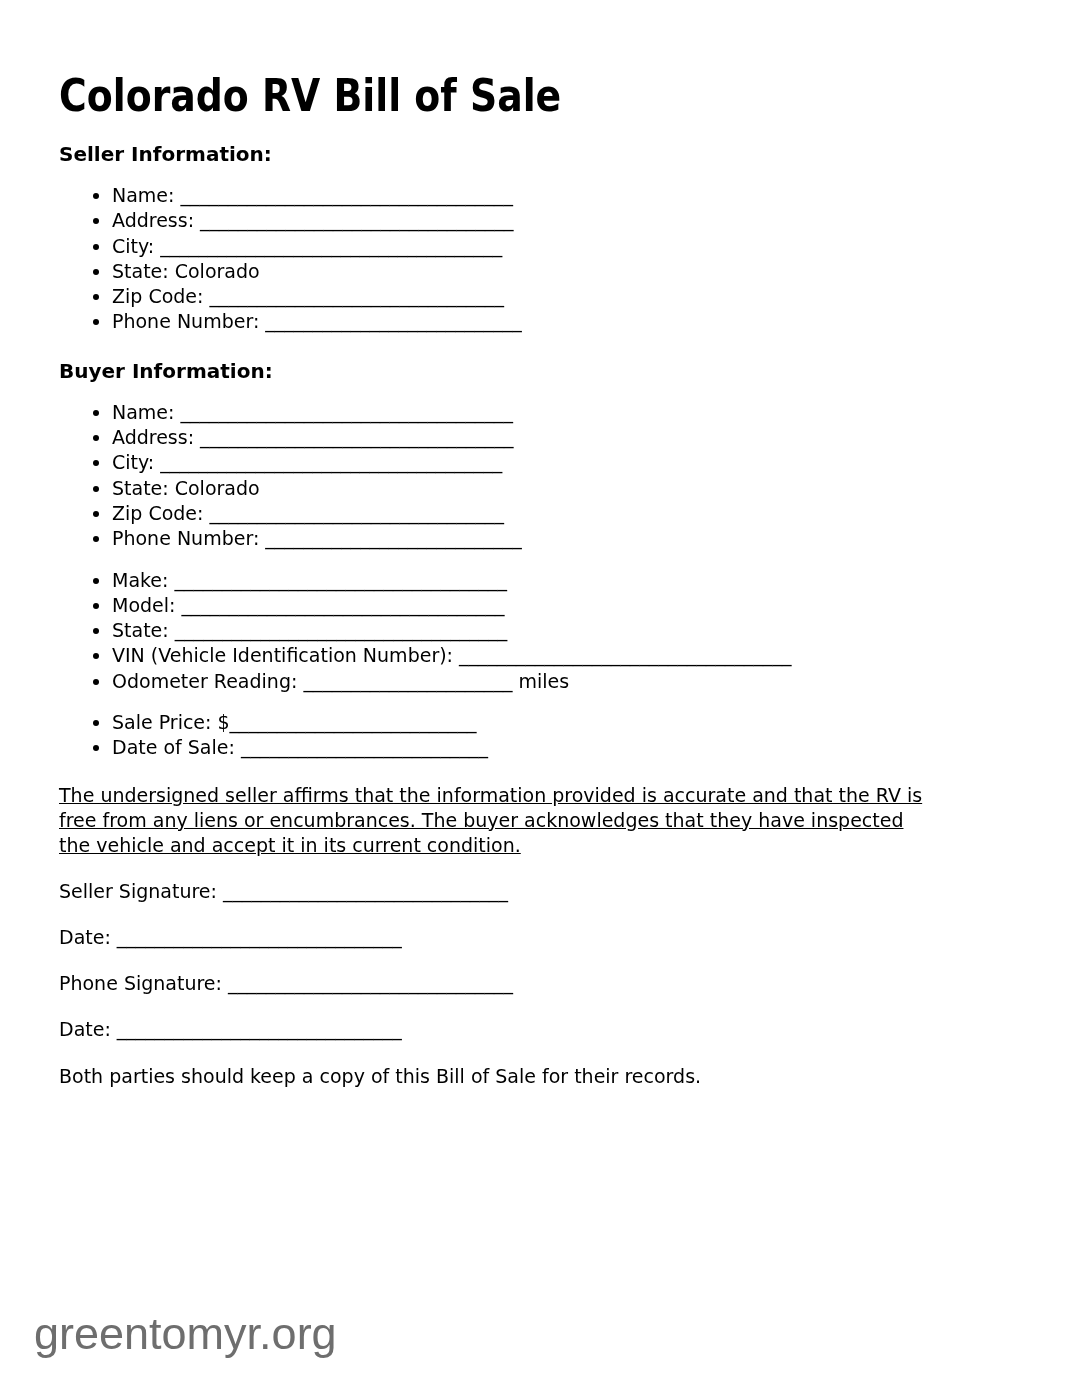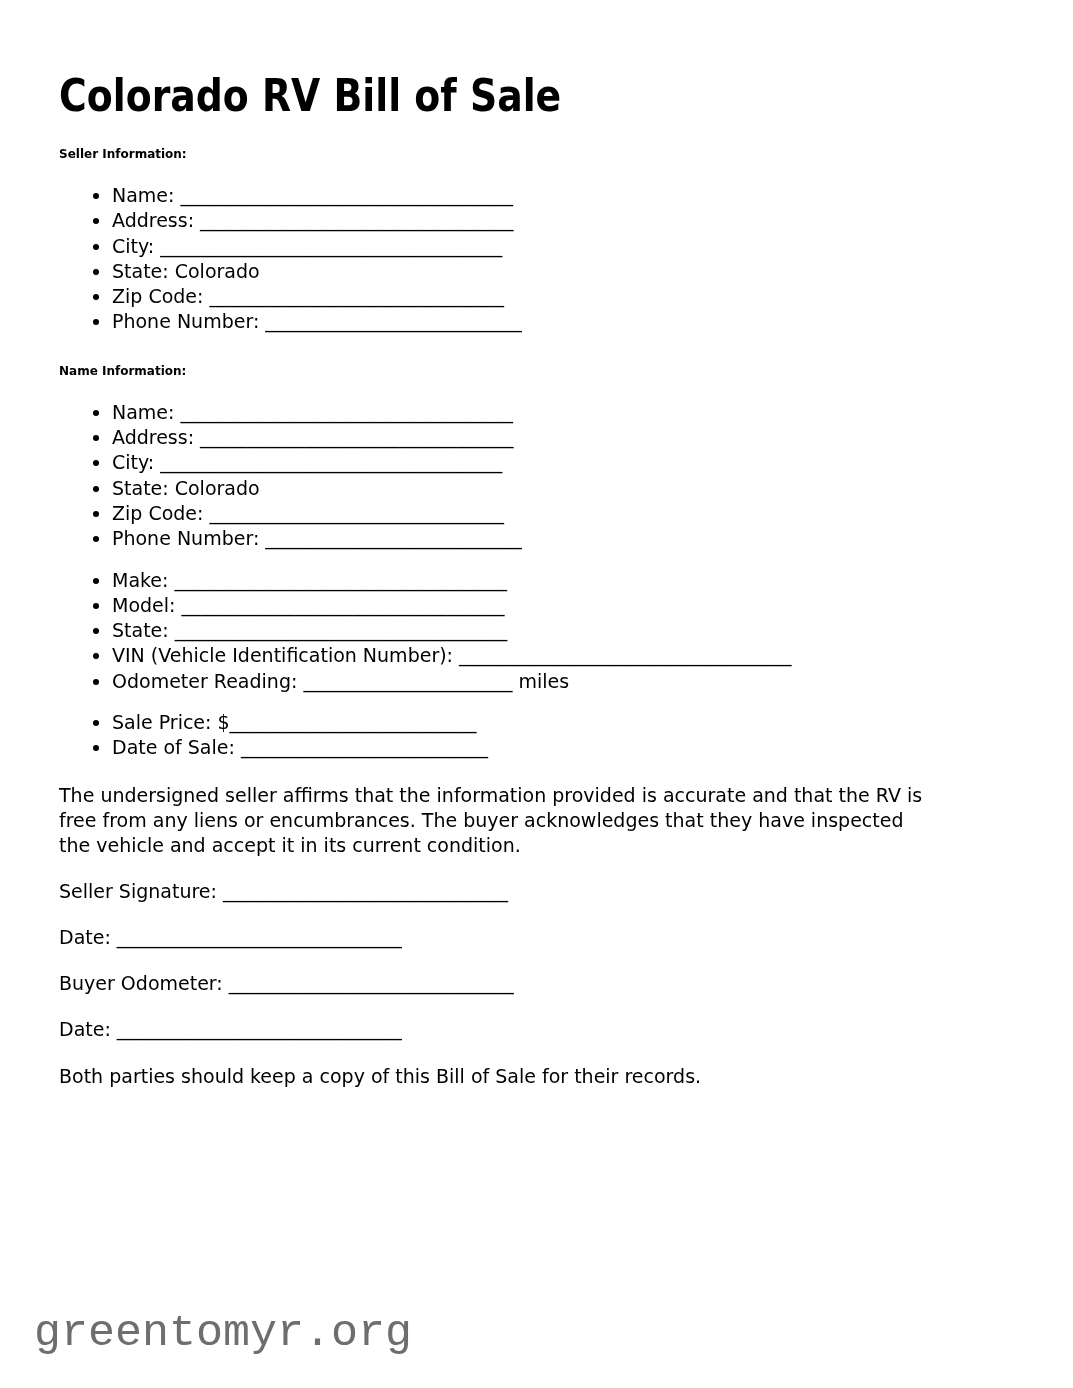--- a/index.html
+++ b/index.html
@@ -24,45 +24,45 @@
     font-weight: bold;
     white-space: nowrap;
     transform: scaleX(0.84);
     transform-origin: left center;
     letter-spacing: 0;
   }
   p { margin: 0; line-height: 25px; }
   .intro { margin-top: 36px; white-space: pre-line; }
   h2.section-heading {
     margin: 24px 0 0 0;
-    font-size: 12px;
+    font-size: 20px;
     line-height: 25px;
     font-weight: bold;
   }
   ul.field-list {
     margin: 16px 0 0 0;
     padding: 0 0 0 53px;
     list-style: disc;
   }
   ul.field-list li {
     line-height: 25.3px;
     white-space: nowrap;
   }
-  .affirmation { margin-top: 22px; white-space: pre-line; }
+  .affirmation { margin-top: 22px; white-space: pre-line; text-decoration: underline; }
   p.signature-row {
     margin-top: 21px;
     font-weight: normal;
     white-space: nowrap;
   }
   .footer-note { margin-top: 22px; }
   .watermark {
     position: absolute;
     left: 34px;
     top: 1310px;
-    font-family: Liberation Mono, monospace;
+    font-family: Liberation Sans, sans-serif;
     font-size: 45px;
     line-height: 48px;
     letter-spacing: 0;
   }
 </style>
 </head>
 <body style="background: rgb(255, 255, 255); color: rgb(0, 0, 0);">
 
 <div class="doc">
 
@@ -72,21 +72,21 @@
   <h2 class="section-heading">Seller Information:</h2>
   <ul class="field-list">
     <li><span>Name: </span><span>___________________________________</span></li>
     <li><span>Address: </span><span>_________________________________</span></li>
     <li><span>City: </span><span>____________________________________</span></li>
     <li><span>State: Colorado</span><span></span></li>
     <li><span>Zip Code: </span><span>_______________________________</span></li>
     <li><span>Phone Number: </span><span>___________________________</span></li>
   </ul>
 
-  <h2 class="section-heading">Name Information:</h2>
+  <h2 class="section-heading">Buyer Information:</h2>
   <ul class="field-list">
     <li><span>Name: </span><span>___________________________________</span></li>
     <li><span>Address: </span><span>_________________________________</span></li>
     <li><span>City: </span><span>____________________________________</span></li>
     <li><span>State: Colorado</span><span></span></li>
     <li><span>Zip Code: </span><span>_______________________________</span></li>
     <li><span>Phone Number: </span><span>___________________________</span></li>
   </ul>
 
   <ul class="field-list">
@@ -101,20 +101,20 @@
     <li><span>Sale Price: $</span><span>__________________________</span></li>
     <li><span>Date of Sale: </span><span>__________________________</span></li>
   </ul>
 
   <p class="affirmation">The undersigned seller affirms that the information provided is accurate and that the RV is
 free from any liens or encumbrances. The buyer acknowledges that they have inspected
 the vehicle and accept it in its current condition.</p>
 
   <p class="signature-row"><span>Seller Signature: </span><span>______________________________</span></p>
   <p class="signature-row"><span>Date: </span><span>______________________________</span></p>
-  <p class="signature-row"><span>Buyer Odometer: </span><span>______________________________</span></p>
+  <p class="signature-row"><span>Phone Signature: </span><span>______________________________</span></p>
   <p class="signature-row"><span>Date: </span><span>______________________________</span></p>
 
   <p class="footer-note">Both parties should keep a copy of this Bill of Sale for their records.</p>
 
 </div>
 
 <div class="watermark" style="color: rgb(110, 110, 110);">greentomyr.org</div>
 
 </body></html>

